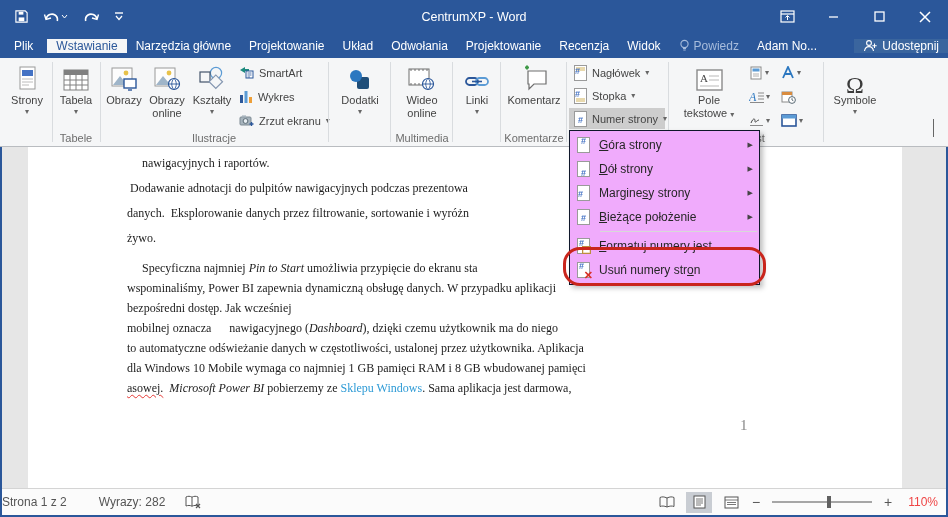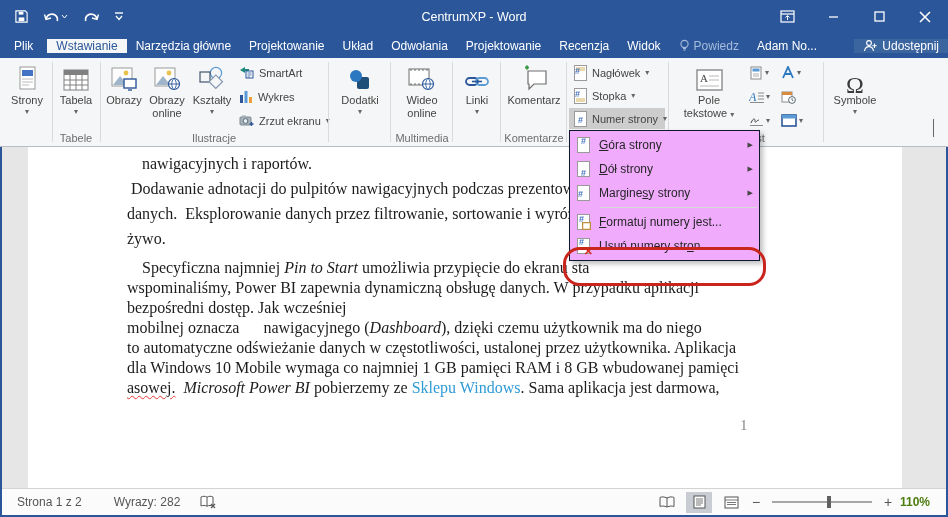--- a/index.html
+++ b/index.html
@@ -49,40 +49,40 @@
   .menu{position:absolute;left:569px;top:130px;width:189px;background:#f0abfc;border:1px solid #0f172a;box-shadow:3px 3px 5px rgba(0,0,0,.25);padding:2px 0;z-index:40;}
   .mi{display:flex;align-items:center;height:24px;font-size:12px;color:#262626;padding:0 6px 0 7px;}
   .mi .mi-lb{margin-left:9px;white-space:nowrap;}
   .mi .mi-arrow{margin-left:auto;font-size:7px;color:#444;}
   .msep{border-top:1px solid #d8d8d8;margin:2px 2px 2px 30px;}
   .red-oval{position:absolute;left:563px;top:247px;width:197px;height:33px;border:3px solid #c9251c;border-radius:17px;z-index:50;pointer-events:none;}
   
   .lower{position:absolute;left:0;top:147px;width:948px;height:370px;box-sizing:border-box;border-left:2px solid #2b579a;border-right:2px solid #2b579a;border-bottom:2px solid #2b579a;background:#e6e6e6;}
   .docarea{position:relative;width:100%;height:341px;background:#e6e6e6;overflow:hidden;}
   .page{position:absolute;left:26px;top:0;width:874px;height:341px;background:#fff;}
-  .doc-par{position:absolute;left:99px;right:30px;font-family:"Liberation Serif",serif;font-size:16px;color:#1c1c1c;}
+  .doc-par{position:absolute;left:99px;right:30px;font-family:"Liberation Serif",serif;font-size:12px;color:#1c1c1c;}
   .doc-par.p1{top:4px;line-height:25px;}
   .doc-par.p2{top:111px;line-height:20px;}
   .doc-line{white-space:pre;}
   .doc-line.ind{padding-left:15px;}
   .doc-line .i{font-style:italic;}
   .doc-line .link{color:#2e9bd6;}
   .doc-line .sq{text-decoration:underline wavy #e53935 1px;text-underline-offset:2px;}
   .pageno{position:absolute;left:712px;top:270px;font-family:"Liberation Serif",serif;font-size:15px;color:#8a8a8a;}
   .scrollstrip{position:absolute;right:0;top:0;width:44px;height:341px;background:#e6e6e6;}
   
   .statusbar{position:absolute;left:0;top:341px;width:100%;height:27px;background:#fbfbfb;border-top:1px solid #d4d4d4;box-sizing:border-box;display:flex;align-items:center;font-size:12px;color:#555;}
-  .st-item{margin-left:15px;display:flex;align-items:center;}
+  .st-item{margin-left:0;display:flex;align-items:center;}
   .st-right{position:absolute;right:8px;display:flex;align-items:center;gap:6px;}
   .viewbtn{width:26px;height:21px;display:flex;align-items:center;justify-content:center;}
   .viewbtn.on{background:#c9cdd3;}
   .zoomtrack{position:relative;width:100px;height:2px;background:#a6a6a6;margin:0 4px;}
   .zoomthumb{position:absolute;left:55px;top:-5px;width:4px;height:12px;background:#606060;}
   .zsign{font-size:14px;color:#555;width:12px;text-align:center;}
-  .zpct{width:38px;color:#4d7c0f;font-weight:bold;}
+  .zpct{width:38px;text-align:right;color:#ef4444;}
   u{text-decoration:underline;}
 </style>
 </head>
 <body>
 
 <div class="window">
 
   <div class="titlebar">
     <div class="qat">
       <span class="qbtn">
@@ -486,20 +486,25 @@
     <div class="mi">
       <span class="pgi pos-bottom"></span>
       <span class="mi-lb"><span></span><u>D</u><span>ół strony</span></span>
       <span class="mi-arrow">▶</span>
     </div>
     <div class="mi">
       <span class="pgi pos-margin"></span>
       <span class="mi-lb"><span>Margine</span><u>s</u><span>y strony</span></span>
       <span class="mi-arrow">▶</span>
     </div>
+    <div class="mi">
+      <span class="pgi pos-center"></span>
+      <span class="mi-lb"><span></span><u>B</u><span>ieżące położenie</span></span>
+      <span class="mi-arrow">▶</span>
+    </div>
     <div class="msep"></div>
     <div class="mi">
       <span class="pgi pos-format"></span>
       <span class="mi-lb"><span></span><u>F</u><span>ormatuj numery jest...</span></span>
     </div>
     <div class="mi">
       <span class="pgi pos-remove">
           <i class="x">✕</i>
         </span>
       <span class="mi-lb"><span>Usuń numery str</span><u>o</u><span>n</span></span>

